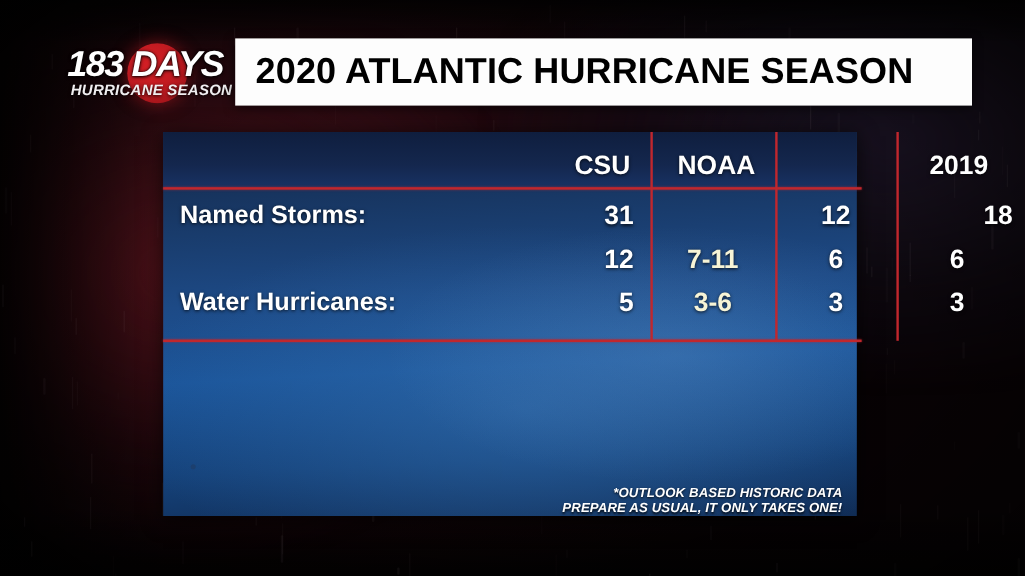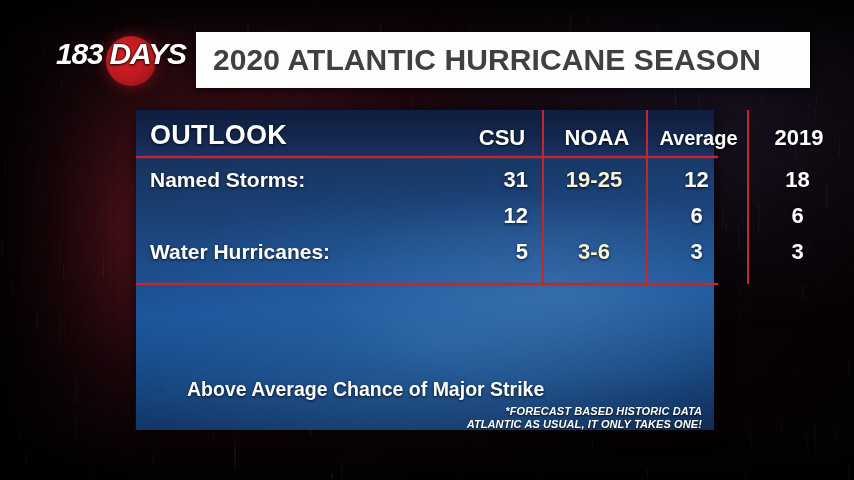--- a/index.html
+++ b/index.html
@@ -71,21 +71,21 @@
 
   .titlebar{
     position:absolute;left:196px;top:2px;width:614px;height:56px;
     background:#fdfdfd;
     box-shadow:0 2px 9px rgba(0,0,0,.65);
     display:flex;align-items:center;
   }
   .titlebar-text{
     margin-left:17px;
     font-size:30px;font-weight:bold;letter-spacing:.1px;
-    color:#404040;white-space:nowrap;
+    color:#000000;white-space:nowrap;
   }
 
   
   #panel{
     position:absolute;left:136px;top:110px;width:578px;height:320px;z-index:2;
     background:
       radial-gradient(ellipse 85% 70% at 52% 72%, rgba(52,112,176,.55) 0%, rgba(0,0,0,0) 68%),
       linear-gradient(177deg,#15264a 0%, #163159 12%, #1d4a86 42%, #1b559a 60%, #15427a 82%, #102c55 100%);
     box-shadow:0 3px 16px rgba(0,0,0,.72);
   }
@@ -297,20 +297,21 @@
       <div class="streak" style="left: 194.7px; top: 22.7px; width: 1px; height: 15.3px; opacity: 0.31;"></div>
     </div>
   <div class="bg-vignette"></div>
 </div>
 
 <div id="headerband">
 
   <div class="logo">
     <div class="logo-circle"></div>
     <div class="logo-main">183 DAYS</div>
+    <div class="logo-sub">HURRICANE SEASON</div>
   </div>
 
   <div class="titlebar">
     <div class="titlebar-text">2020 ATLANTIC HURRICANE SEASON</div>
   </div>
 
 </div>
 
 <div id="panel">
   <div class="panel-noise" id="panel-noise">
@@ -353,38 +354,36 @@
       <div class="nstreak" style="left: 255.4px; top: 187.3px; width: 1px; height: 14.8px; opacity: 0.07;"></div>
       <div class="nstreak" style="left: 34.8px; top: 28.7px; width: 1px; height: 21.9px; opacity: 0.13;"></div>
       <div class="nstreak" style="left: 236.2px; top: 260.3px; width: 1px; height: 25.9px; opacity: 0.18;"></div>
       <div class="nstreak" style="left: 47.1px; top: 295.8px; width: 1px; height: 27.7px; opacity: 0.16;"></div>
     </div>
   <div class="panel-sheen"></div>
 
   <div id="table">
     <div class="thead-bg2"></div>
 
-    <div class="cell h-outlook" style="left:14px;top:10px;">OUTLOOK</div>
     <div class="cell h-col" style="left:330px;top:15px;width:72px;text-align:center;">CSU</div>
     <div class="cell h-col" style="left:412px;top:15px;width:98px;text-align:center;">NOAA</div>
-    <div class="cell h-col small" style="left:514px;top:17px;width:97px;text-align:center;">Average</div>
     <div class="cell h-col" style="left:615px;top:15px;width:96px;text-align:center;">2019</div>
 
     <div class="hrule" style="left:0px;top:46px;width:582px;"></div>
     <div class="vrule" style="left:406px;top:0px;height:174px;"></div>
     <div class="vrule" style="left:510px;top:0px;height:174px;"></div>
     <div class="vrule" style="left:611px;top:0px;height:174px;"></div>
 
     <div class="cell r-label" style="left:14px;top:58px;">Named Storms:</div>
     <div class="cell r-val" style="left:318px;top:57px;width:74px;text-align:right;">31</div>
-    <div class="cell r-val noaa" style="left:412px;top:57px;width:92px;text-align:center;">19-25</div>
     <div class="cell r-val" style="left:514px;top:57px;width:93px;text-align:center;">12</div>
-    <div class="cell r-val" style="left:615px;top:57px;width:93px;text-align:center;">18</div>
+    <div class="cell r-val" style="left:615px;top:57px;width:93px;text-align:right;">18</div>
 
     <div class="cell r-val" style="left:318px;top:93px;width:74px;text-align:right;">12</div>
+    <div class="cell r-val noaa" style="left:412px;top:93px;width:92px;text-align:center;">7-11</div>
     <div class="cell r-val" style="left:514px;top:93px;width:93px;text-align:center;">6</div>
     <div class="cell r-val" style="left:615px;top:93px;width:93px;text-align:center;">6</div>
 
     <div class="cell r-label" style="left:14px;top:130px;">Water Hurricanes:</div>
     <div class="cell r-val" style="left:318px;top:129px;width:74px;text-align:right;">5</div>
     <div class="cell r-val noaa" style="left:412px;top:129px;width:92px;text-align:center;">3-6</div>
     <div class="cell r-val" style="left:514px;top:129px;width:93px;text-align:center;">3</div>
     <div class="cell r-val" style="left:615px;top:129px;width:93px;text-align:center;">3</div>
 
     <div class="hrule" style="left:0px;top:173px;width:582px;"></div>
@@ -397,19 +396,18 @@
     <div class="bullet" style="left:12px;top:88px;">
       <span class="spiral">
         <svg viewBox="0 0 32 32" width="26" height="26">
           <path d="M16 3c6 0 10.5 4 10.5 8.4 0 3-2.1 5-4.6 5-2.2 0-3.6-1.3-3.6-2.9 0-1.3.9-2.2 2-2.2.7 0 1.2.3 1.5.8-.3-2.4-2.7-4.4-5.9-4.4-3.5 0-6.3 2.3-7 5.4C10.2 8 13 5.4 16 3z" fill="url(#sg1)"></path>
           <path d="M29 16c0 6-4 10.5-8.4 10.5-3 0-5-2.1-5-4.6 0-2.2 1.3-3.6 2.9-3.6 1.3 0 2.2.9 2.2 2 0 .7-.3 1.2-.8 1.5 2.4-.3 4.4-2.7 4.4-5.9 0-3.5-2.3-6.3-5.4-7C24 10.2 26.6 13 29 16z" fill="url(#sg1)"></path>
           <path d="M16 29c-6 0-10.5-4-10.5-8.4 0-3 2.1-5 4.6-5 2.2 0 3.6 1.3 3.6 2.9 0 1.3-.9 2.2-2 2.2-.7 0-1.2-.3-1.5-.8.3 2.4 2.7 4.4 5.9 4.4 3.5 0 6.3-2.3 7-5.4C21.8 24 19 26.6 16 29z" fill="url(#sg1)"></path>
           <path d="M3 16c0-6 4-10.5 8.4-10.5 3 0 5 2.1 5 4.6 0 2.2-1.3 3.6-2.9 3.6-1.3 0-2.2-.9-2.2-2 0-.7.3-1.2.8-1.5-2.4.3-4.4 2.7-4.4 5.9 0 3.5 2.3 6.3 5.4 7C8 21.8 5.4 19 3 16z" fill="url(#sg1)"></path>
           <circle cx="16" cy="16" r="2.6" fill="#1c3f6e"></circle>
         </svg>
       </span>
-      <span class="bullet-text">Above Average Chance of Major Strike</span>
     </div>
 
-    <div class="footnote" style="top:117px;">*FORECAST BASED HISTORIC DATA</div>
-    <div class="footnote" style="top:130px;">ATLANTIC AS USUAL, IT ONLY TAKES ONE!</div>
+    <div class="footnote" style="top:117px;">*OUTLOOK BASED HISTORIC DATA</div>
+    <div class="footnote" style="top:130px;">PREPARE AS USUAL, IT ONLY TAKES ONE!</div>
   </div>
 </div>
 
 </body></html>

